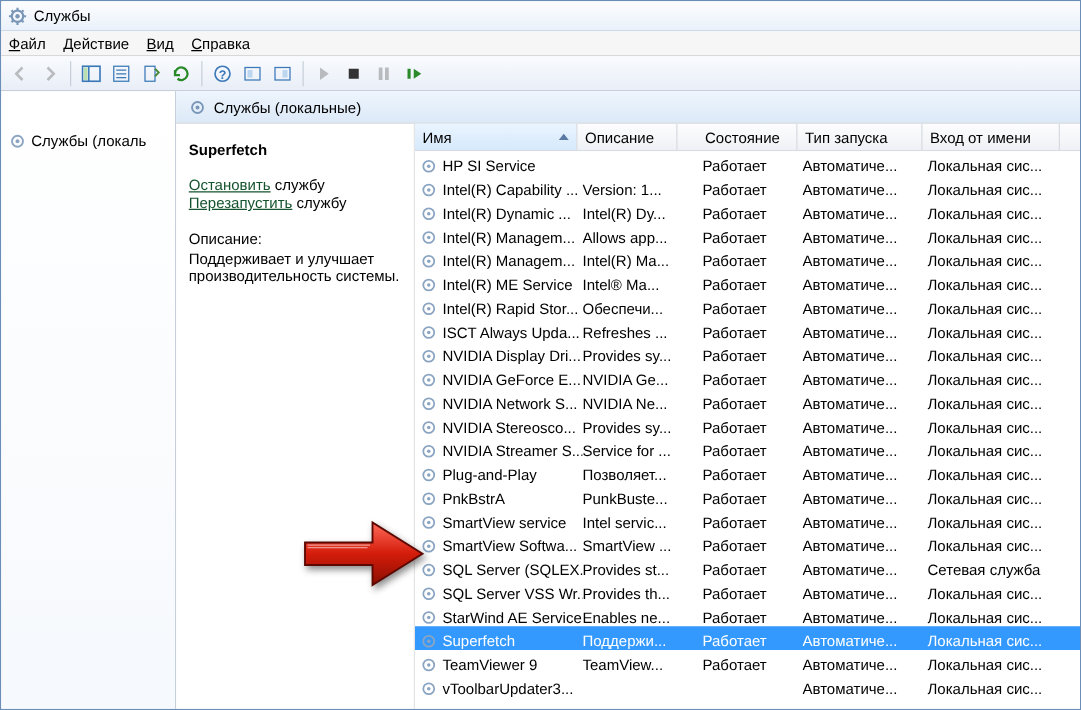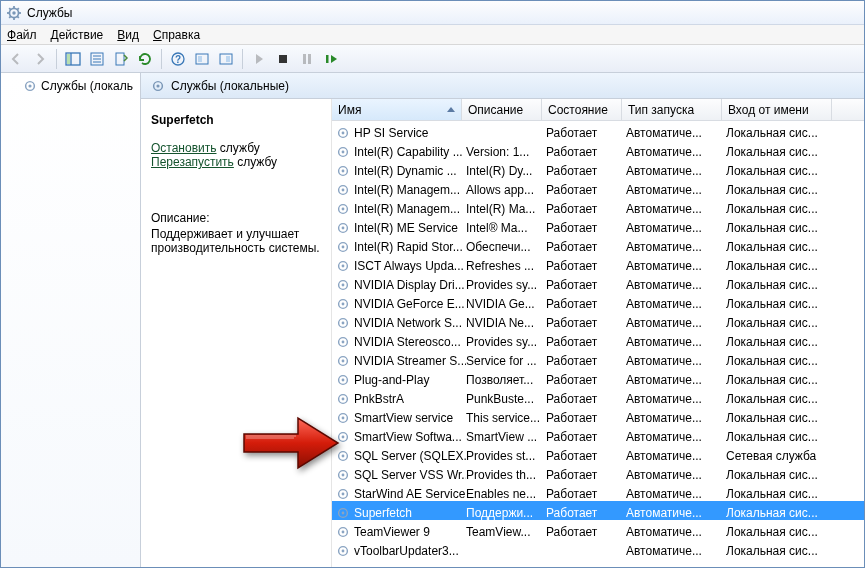--- a/index.html
+++ b/index.html
@@ -46,62 +46,63 @@
   .tb-btn svg { width:16px; height:16px; }
   .tb-btn.disabled { opacity:0.4; }
   .body { flex:1; display:flex; min-height:0; }
   .tree {
     width: 140px; border-right:1px solid #c7cfda;
     background: linear-gradient(#fff,#f6f9fd);
     padding: 4px 0 0 0;
   }
   .tree-item {
     display:flex; align-items:center; gap:4px;
-    padding: 2px 22px;
+    padding: 2px 6px;
     white-space: nowrap;
     overflow: hidden;
+    margin-top: 27px;
   }
   .content { flex:1; display:flex; flex-direction:column; min-height:0; }
   .heading-bar {
     height: 26px; display:flex; align-items:center;
     background: linear-gradient(#eef5fd,#dce9f7);
     border-bottom: 1px solid #c7cfda;
     padding-left: 10px; gap:6px;
   }
   .heading-text { font-size: 12px; }
   .main { flex:1; display:flex; min-height:0; }
   .details {
     width: 190px;
     padding: 14px 10px;
     background: #fff;
     position: relative;
   }
   .details h3 { margin:0 0 14px 0; font-size:12px; font-weight:bold; }
   .details a { color:#14532d; text-decoration:underline; cursor:pointer; }
-  .details .desc-label { margin-top:42px; }
+  .details .desc-label { margin-top:15px; }
   .details .desc-text { margin-top:2px; }
   .list-wrap { flex:1; display:flex; flex-direction:column; min-height:0; position:relative; border-left:1px solid #e5e5e5;}
   .list-header {
     display:flex;
     background: linear-gradient(#fdfdfe,#eef1f5);
     border-bottom: 1px solid #d8dce2;
     height: 22px;
   }
   .col-head {
     display:flex; align-items:center;
     padding-left: 6px;
     border-right:1px solid #d8dce2;
     font-size:12px;
     color:#000;
     white-space:nowrap;
     overflow:hidden;
   }
   .c-name{width:130px;}
   .c-desc{width:80px;}
-  .c-state{width:80px;}
+  .c-state{width:80px;margin-left:16px;}
   .c-start{width:100px;}
   .c-user{width:110px;}
   .col-head.sorted { background: linear-gradient(#eaf4ff,#d6e9fb); justify-content: space-between; }
   .sort-tri {
     width:0;height:0;border-left:4px solid transparent;border-right:4px solid transparent;border-bottom:5px solid #5b7aa3;
     margin-left:auto; margin-right:6px;
   }
   .list-body { flex:1; overflow:hidden; background:#fff; }
   .row {
     display:flex; align-items:flex-end;
@@ -521,21 +522,21 @@
               <div class="row">
                 <div class="cell c-name">
                   <span class="gear">
                     <svg viewBox="0 0 16 16">
                       <circle cx="8" cy="8" r="5" fill="none" stroke="#8aa4c2" stroke-width="1.6"></circle>
                       <circle cx="8" cy="8" r="1.6" fill="#8aa4c2"></circle>
                     </svg>
                   </span>
                   <span>SmartView service</span>
                 </div>
-                <div class="cell c-desc">This service...</div>
+                <div class="cell c-desc">Intel servic...</div>
                 <div class="cell c-state">Работает</div>
                 <div class="cell c-start">Автоматиче...</div>
                 <div class="cell c-user">Локальная сис...</div>
               </div>
               <div class="row">
                 <div class="cell c-name">
                   <span class="gear">
                     <svg viewBox="0 0 16 16">
                       <circle cx="8" cy="8" r="5" fill="none" stroke="#8aa4c2" stroke-width="1.6"></circle>
                       <circle cx="8" cy="8" r="1.6" fill="#8aa4c2"></circle>

